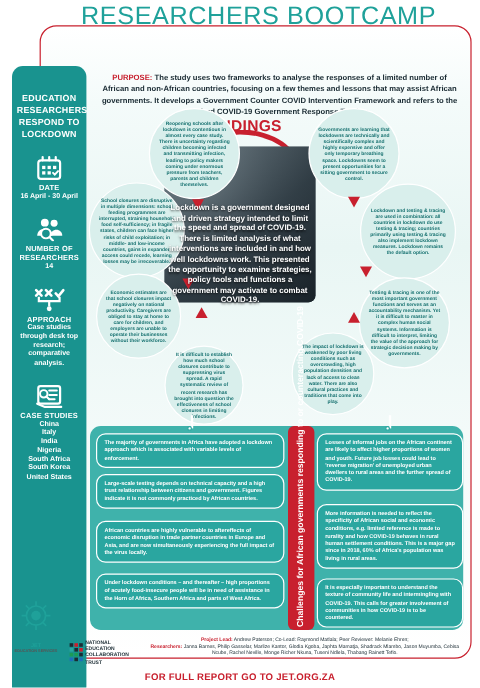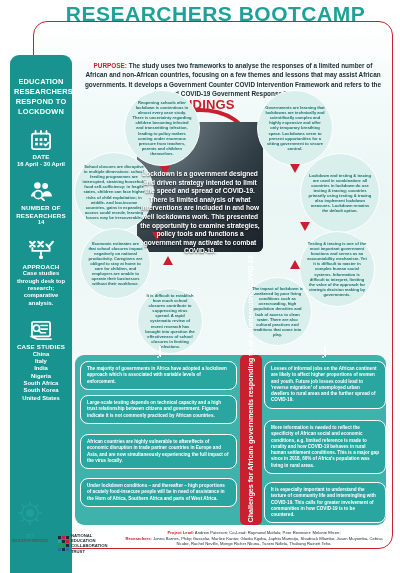--- a/index.html
+++ b/index.html
@@ -12,21 +12,21 @@
   #page {
     position: relative;
     width: 400px; height: 573px;
     background: #ffffff;
   }
 
   
   .main-title {
     position: absolute; top: 2px; left: 0; width: 400px;
     text-align: center;
-    font-size: 21px; font-weight: bold;
+    font-size: 21px; font-weight: normal;
     letter-spacing: 0.5px;
     color: #1fa19a;
     padding-left: 31px;
   }
 
   
   .red-frame {
     position: absolute;
     left: 33px; top: 21px; width: 360px; height: 528px;
     border: 1.2px solid #c8202e;
@@ -344,14 +344,15 @@
 
   <div class="credits">
     <div>
       <b>Project Lead:</b><span> Andrew Paterson;  Co-Lead: Raymond Matlala;  Peer Reviewer: Melanie Ehren;</span>
     </div>
     <div>
       <b>Researchers:</b><span> Janna Barnes, Philip Gasselar, Marlize Kantor, Glodia Kgoba, Japhta Mamatja, Shadrack Mlambo, Jason Muyumba, Cebisa Ncube, Rachel Neville, Monge Richer Nkuna, Tuseni Ndlela, Thabang Rainett Tefio.</span>
     </div>
   </div>
 
+  <div class="footer-cta">FOR FULL REPORT GO TO JET.ORG.ZA</div>
 
 </div>
 
 </body></html>

